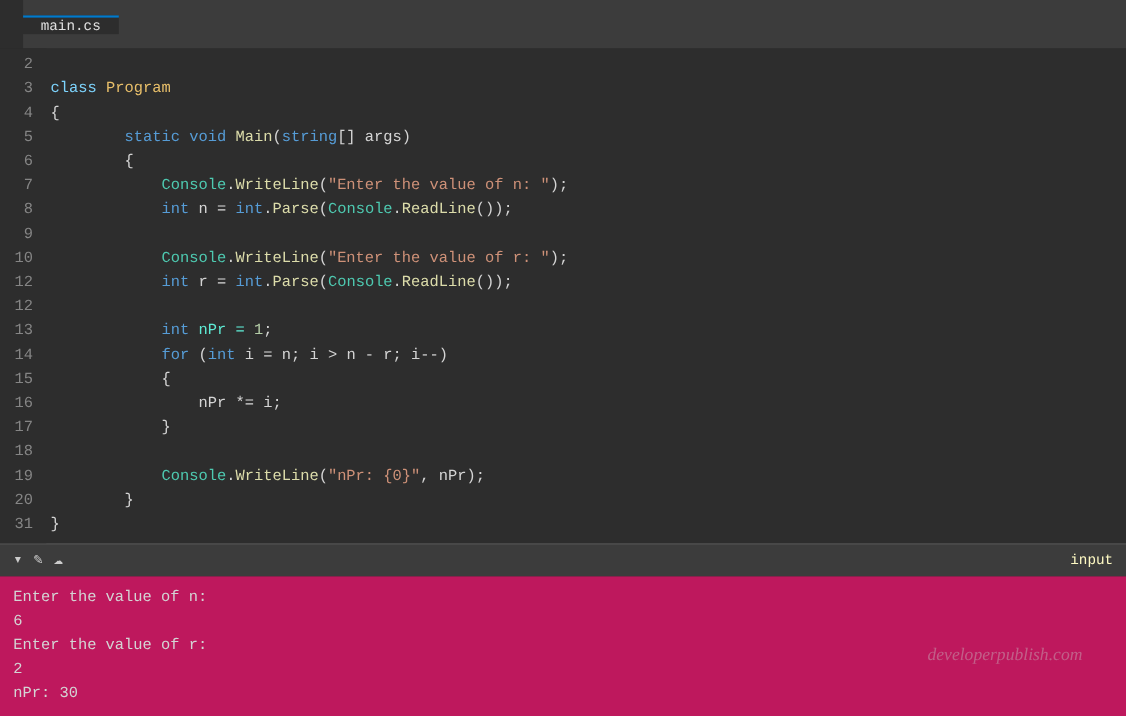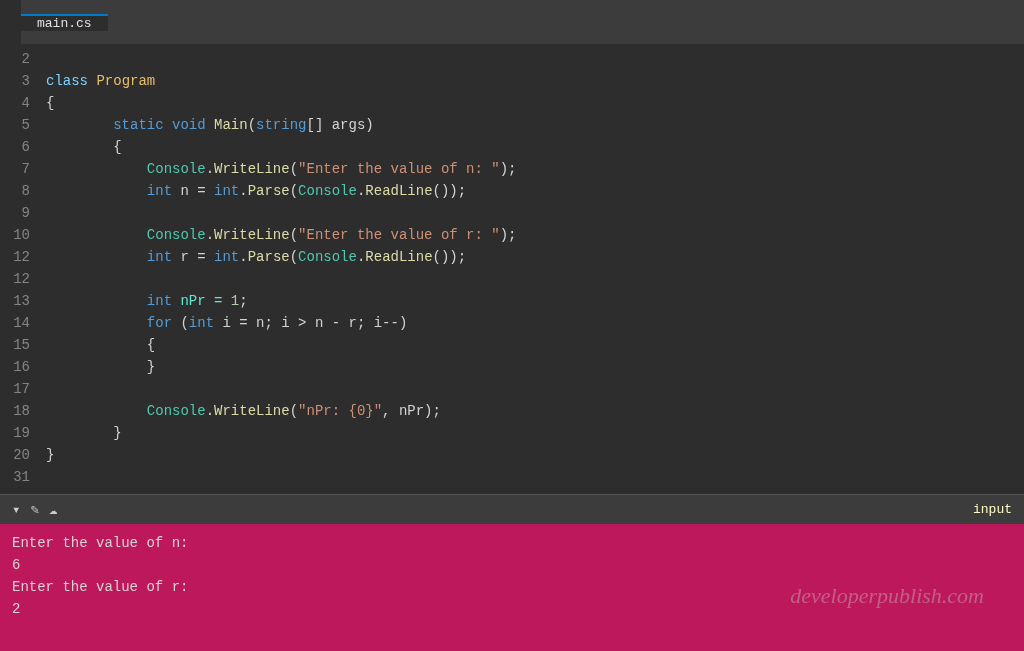--- a/index.html
+++ b/index.html
@@ -105,21 +105,21 @@
     .console-text {
       color: #d4d4d4;
       white-space: pre;
     }
 
     .watermark {
       position: absolute;
       right: 40px;
       bottom: 60px;
       color: rgba(200, 200, 200, 0.4);
-      font-size: 22px;
+      font-size: 16px;
       font-style: italic;
       font-family: Georgia, serif;
     }
 
     .line-num-row {
       line-height: 22px;
       color: #858585;
       font-size: 14px;
     }
   </style>
@@ -163,20 +163,21 @@
       <div class="code-line"><span style="color: rgb(212, 212, 212);">        {</span></div>
       <div class="code-line"><span style="color: rgb(212, 212, 212);">            </span><span style="color: rgb(78, 201, 176);">Console</span><span style="color: rgb(212, 212, 212);">.</span><span style="color: rgb(220, 220, 170);">WriteLine</span><span style="color: rgb(212, 212, 212);">(</span><span style="color: rgb(206, 145, 120);">"Enter the value of n: "</span><span style="color: rgb(212, 212, 212);">);</span></div>
       <div class="code-line"><span style="color: rgb(212, 212, 212);">            </span><span style="color: rgb(86, 156, 214);">int</span><span style="color: rgb(212, 212, 212);"> n = </span><span style="color: rgb(86, 156, 214);">int</span><span style="color: rgb(212, 212, 212);">.</span><span style="color: rgb(220, 220, 170);">Parse</span><span style="color: rgb(212, 212, 212);">(</span><span style="color: rgb(78, 201, 176);">Console</span><span style="color: rgb(212, 212, 212);">.</span><span style="color: rgb(220, 220, 170);">ReadLine</span><span style="color: rgb(212, 212, 212);">());</span></div>
       <div class="code-line">&nbsp;</div>
       <div class="code-line"><span style="color: rgb(212, 212, 212);">            </span><span style="color: rgb(78, 201, 176);">Console</span><span style="color: rgb(212, 212, 212);">.</span><span style="color: rgb(220, 220, 170);">WriteLine</span><span style="color: rgb(212, 212, 212);">(</span><span style="color: rgb(206, 145, 120);">"Enter the value of r: "</span><span style="color: rgb(212, 212, 212);">);</span></div>
       <div class="code-line"><span style="color: rgb(212, 212, 212);">            </span><span style="color: rgb(86, 156, 214);">int</span><span style="color: rgb(212, 212, 212);"> r = </span><span style="color: rgb(86, 156, 214);">int</span><span style="color: rgb(212, 212, 212);">.</span><span style="color: rgb(220, 220, 170);">Parse</span><span style="color: rgb(212, 212, 212);">(</span><span style="color: rgb(78, 201, 176);">Console</span><span style="color: rgb(212, 212, 212);">.</span><span style="color: rgb(220, 220, 170);">ReadLine</span><span style="color: rgb(212, 212, 212);">());</span></div>
       <div class="code-line">&nbsp;</div>
       <div class="code-line"><span style="color: rgb(212, 212, 212);">            </span><span style="color: rgb(86, 156, 214);">int</span><span style="color: #5eead4;"> nPr = </span><span style="color: rgb(181, 206, 168);">1</span><span style="color: rgb(212, 212, 212);">;</span></div>
       <div class="code-line"><span style="color: rgb(212, 212, 212);">            </span><span style="color: rgb(86, 156, 214);">for</span><span style="color: rgb(212, 212, 212);"> (</span><span style="color: rgb(86, 156, 214);">int</span><span style="color: rgb(212, 212, 212);"> i = n; i &gt; n - r; i--)</span></div>
       <div class="code-line"><span style="color: rgb(212, 212, 212);">            {</span></div>
+      <div class="code-line"><span style="color: rgb(212, 212, 212);">                nPr *= i;</span></div>
       <div class="code-line"><span style="color: rgb(212, 212, 212);">            }</span></div>
       <div class="code-line">&nbsp;</div>
       <div class="code-line"><span style="color: rgb(212, 212, 212);">            </span><span style="color: rgb(78, 201, 176);">Console</span><span style="color: rgb(212, 212, 212);">.</span><span style="color: rgb(220, 220, 170);">WriteLine</span><span style="color: rgb(212, 212, 212);">(</span><span style="color: rgb(206, 145, 120);">"nPr: {0}"</span><span style="color: rgb(212, 212, 212);">, nPr);</span></div>
       <div class="code-line"><span style="color: rgb(212, 212, 212);">        }</span></div>
       <div class="code-line"><span style="color: rgb(212, 212, 212);">}</span></div>
     </div>
 </div>
 
 <div class="bottom-toolbar">
   <div class="toolbar-icons">
@@ -185,14 +186,15 @@
     <span class="toolbar-icon">☁</span>
   </div>
   <div class="toolbar-right">input</div>
 </div>
 
 <div class="console" id="console-output">
   <div class="console-text">Enter the value of n:</div>
     <div class="console-text">6</div>
     <div class="console-text">Enter the value of r:</div>
     <div class="console-text">2</div>
+    <div class="console-text">nPr: 30</div>
     <div class="watermark">developerpublish.com</div>
 </div>
 
 </body></html>

